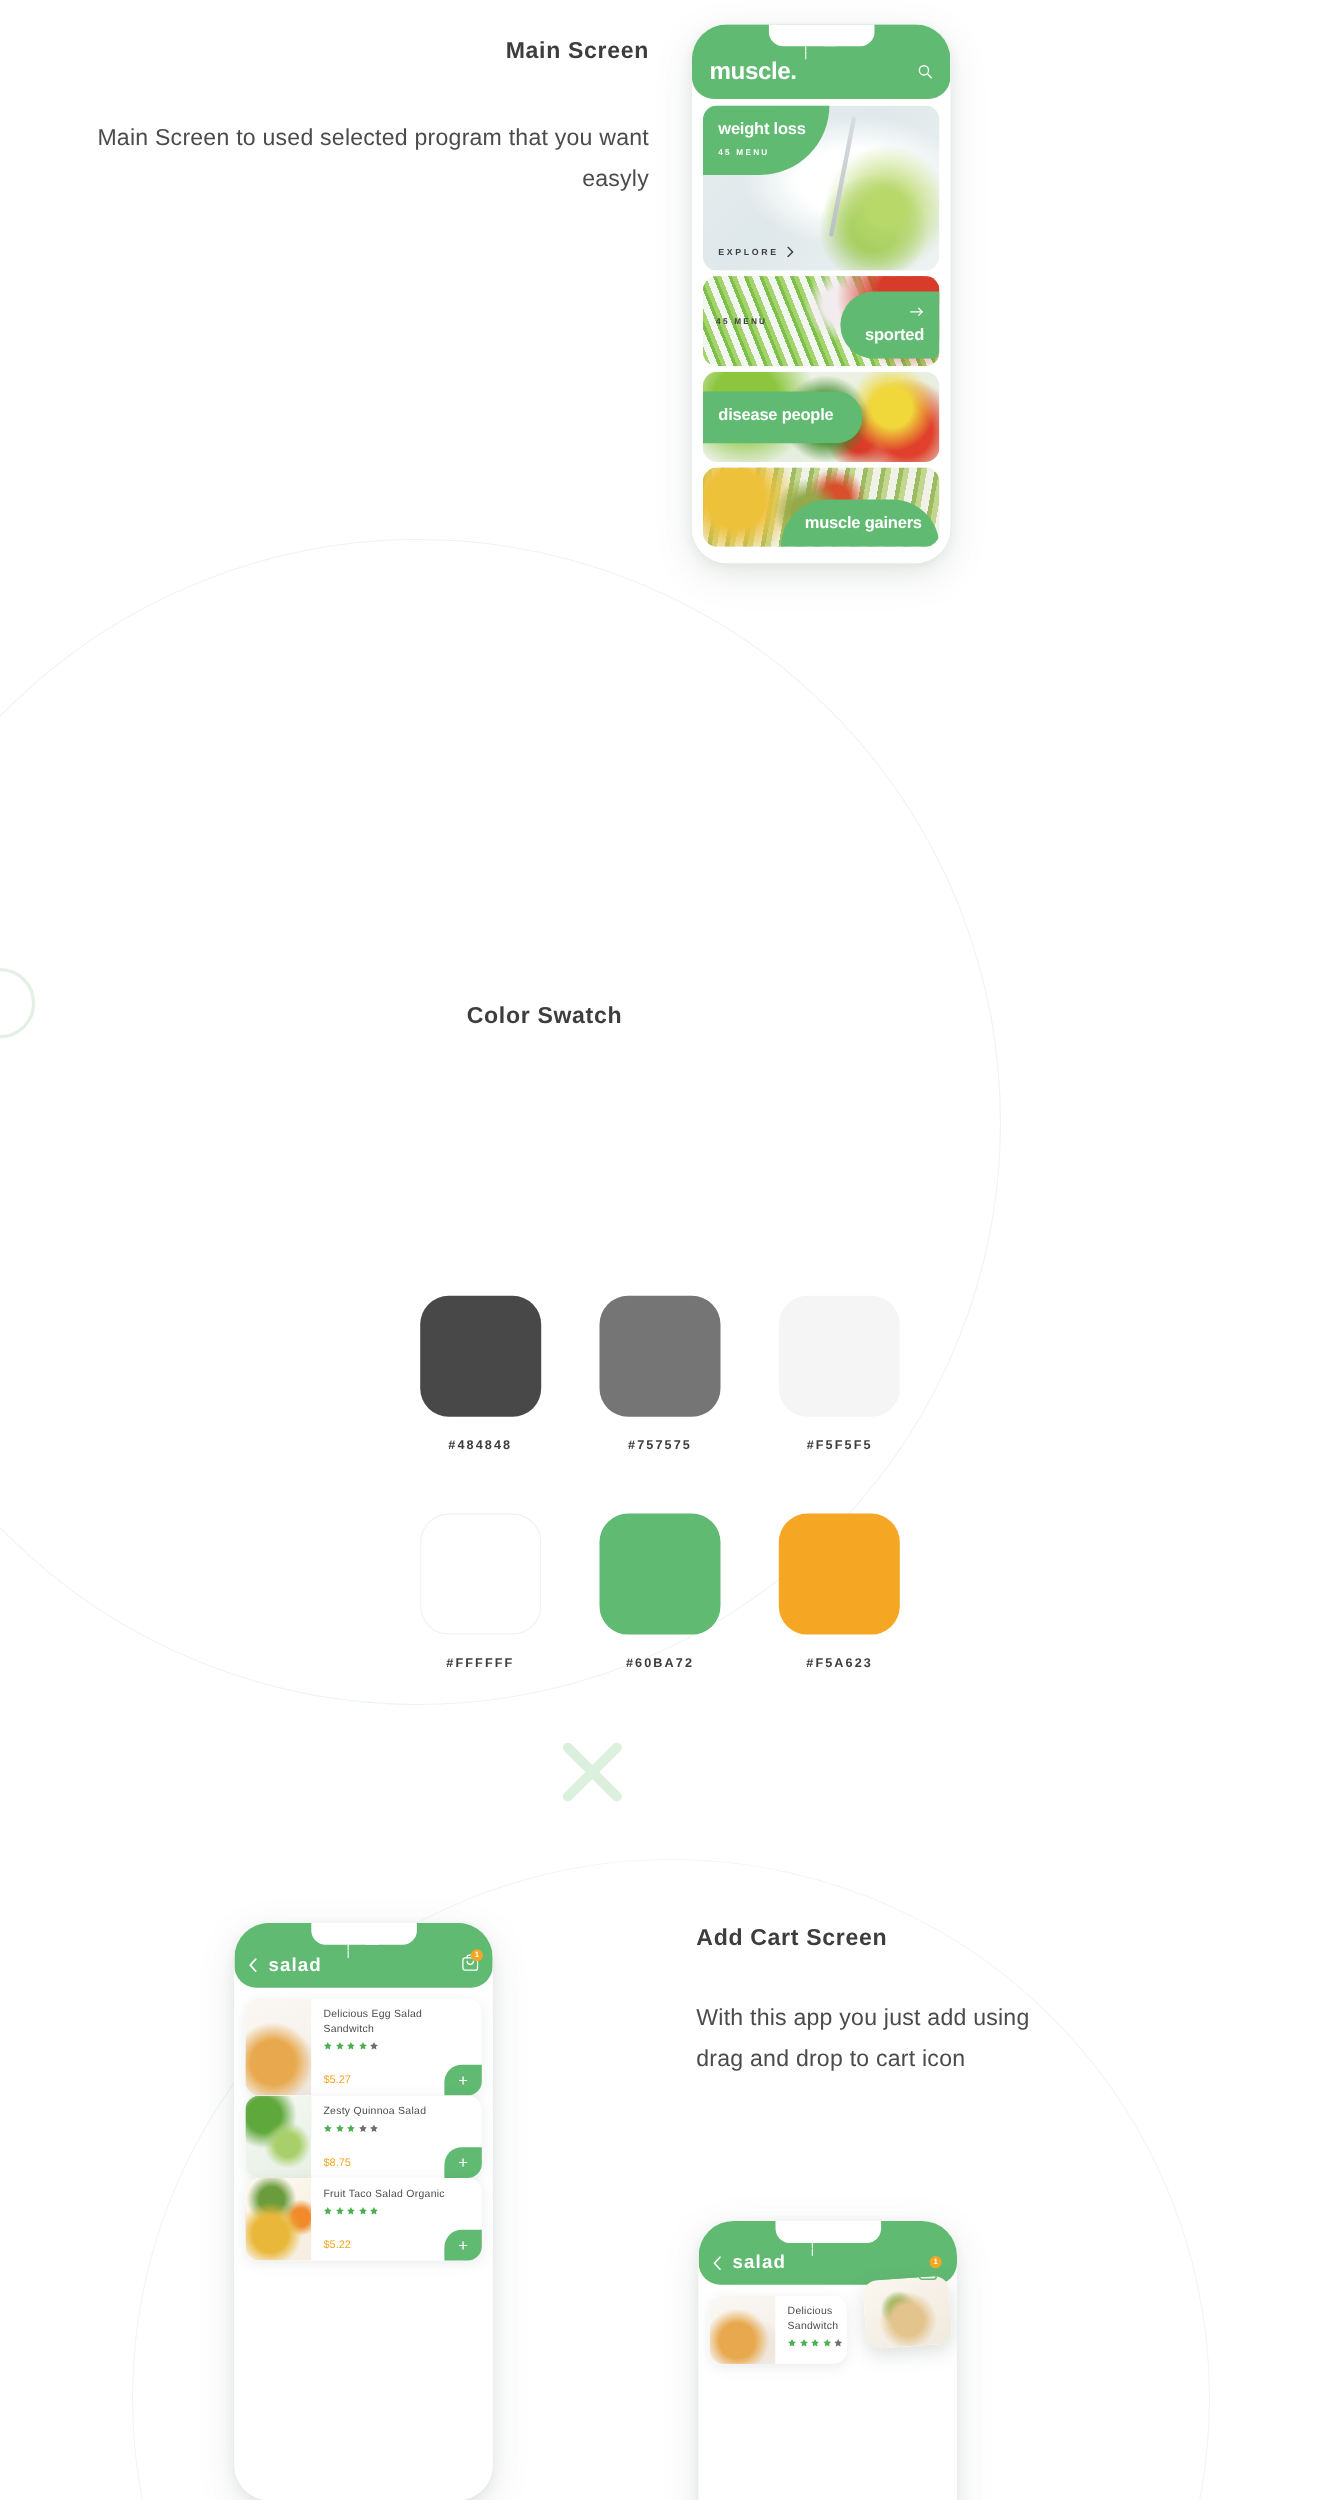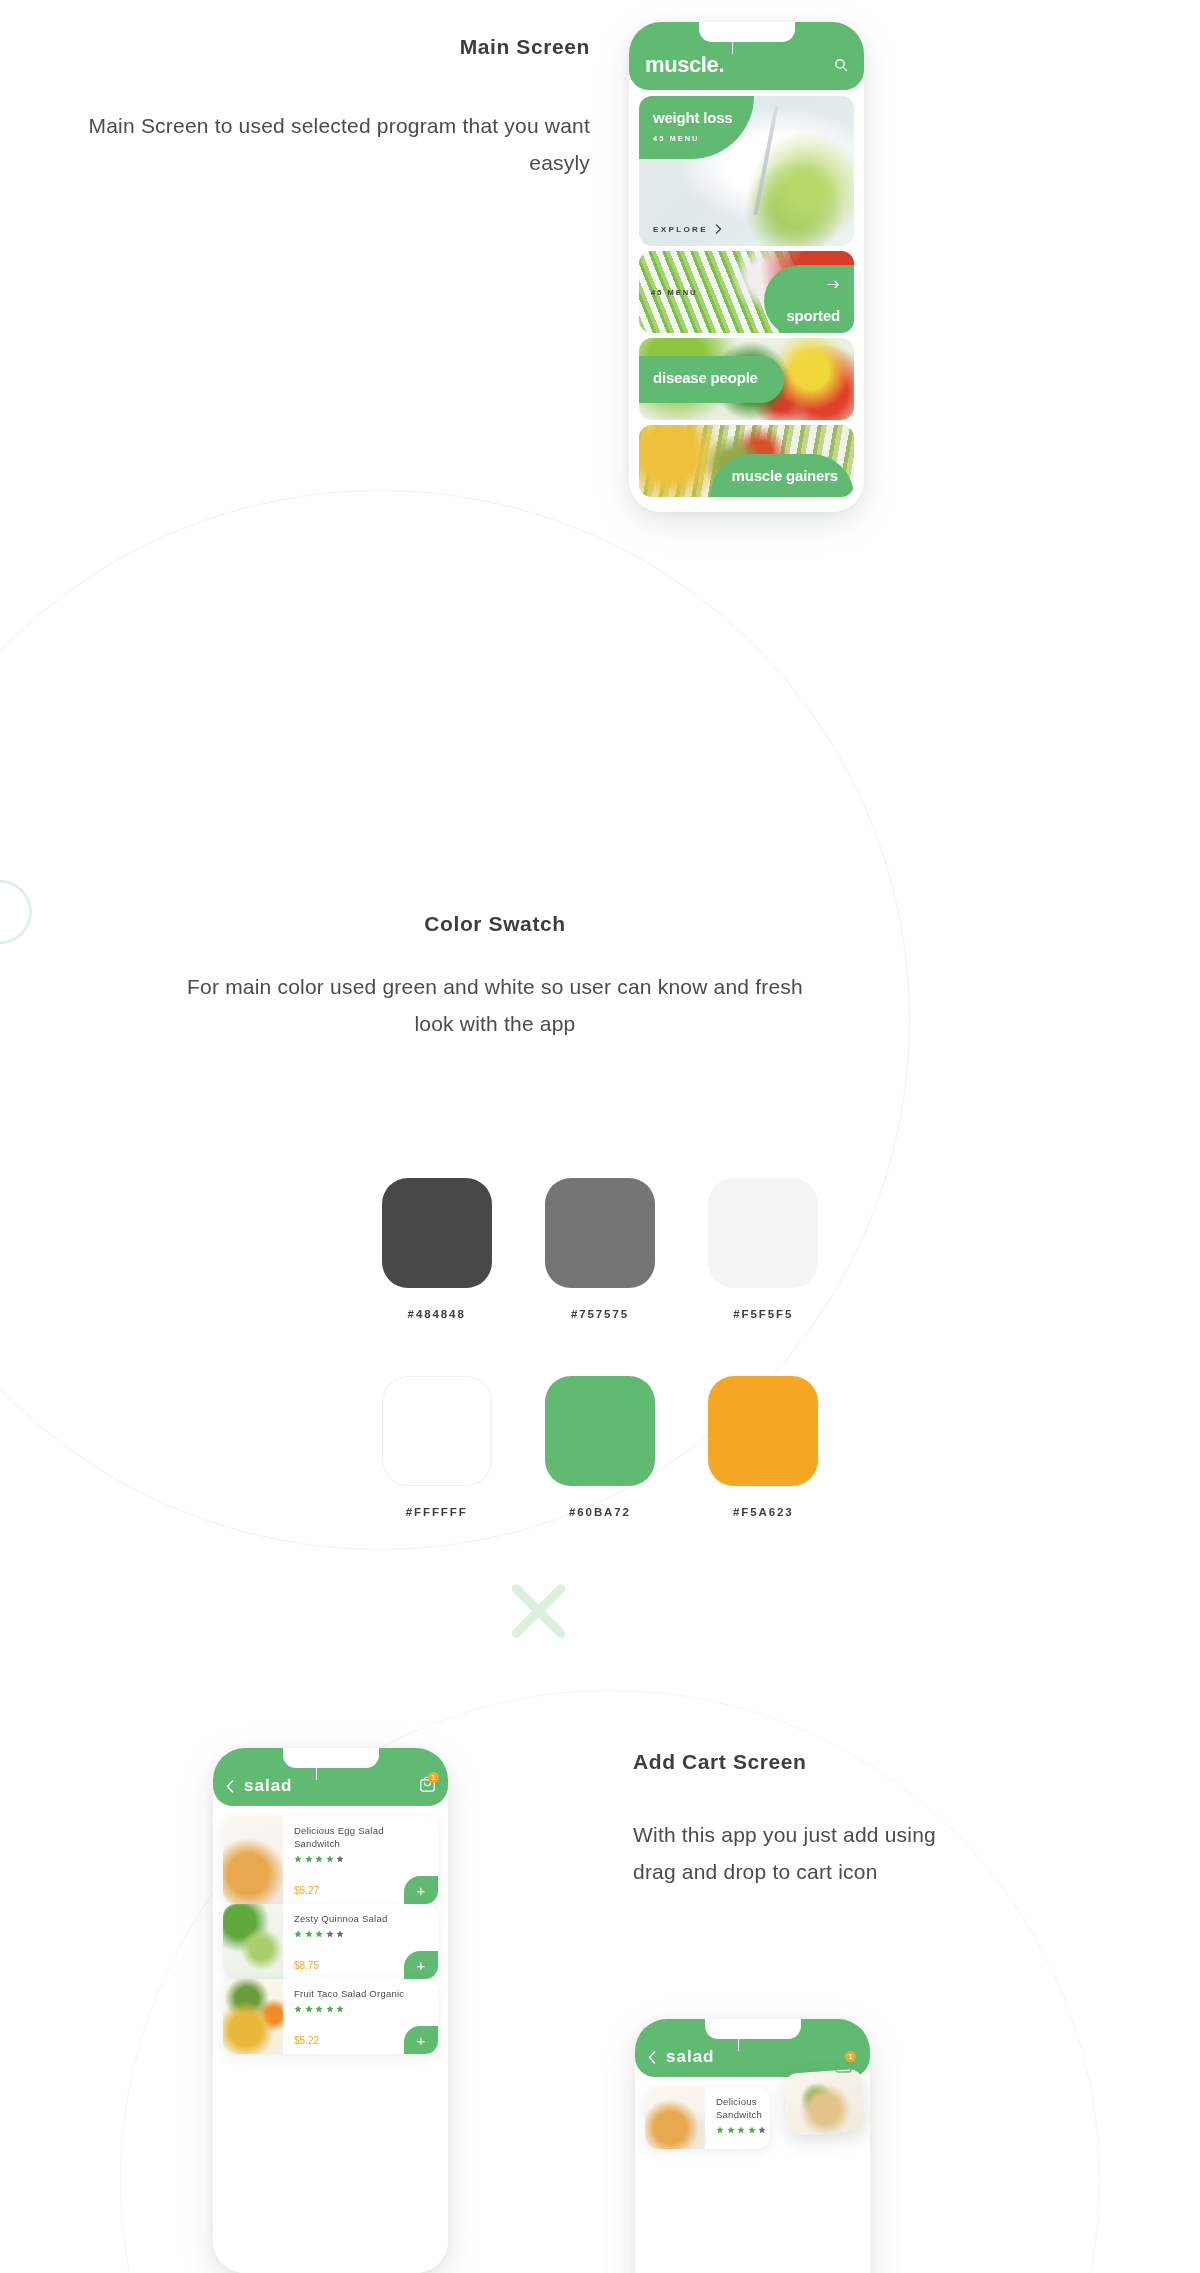--- a/index.html
+++ b/index.html
@@ -355,21 +355,21 @@
         <div class="pcard" style="height:82px">
           <div class="photo ph-green"></div>
           <div class="blob-sub dark-sub" style="position:absolute;left:12px;top:50%;transform:translateY(-50%);margin:0">45 MENU</div>
           <div class="label-blob blob-br-right">
             <div class="ic" style="text-align:right">
               <svg class="icon" style="display:inline-block" width="13" height="9" viewBox="0 0 16 10" fill="none" stroke="#fff" stroke-width="1.4" stroke-linecap="round" stroke-linejoin="round">
                   <line x1="1" y1="5" x2="14" y2="5"></line>
                   <polyline points="10,1 14,5 10,9"></polyline>
                 </svg>
             </div>
-            <div class="blob-title" style="margin-top:15px">sported</div>
+            <div class="blob-title" style="margin-top:4px">sported</div>
           </div>
         </div>
 
         <div class="pcard" style="height:82px">
           <div class="photo ph-veg"></div>
           <div class="label-blob blob-bl">
             <div class="blob-title">disease people</div>
           </div>
         </div>
 
@@ -379,21 +379,20 @@
             <div class="blob-title">muscle gainers</div>
           </div>
         </div>
 
       </div>
     </div>
   </div>
 
   <div class="copy center-al" id="swatch-copy">
     <h2>Color Swatch</h2>
-    <p>For main color used green and white so user can know and fresh look with the app</p>
   </div>
 
   <div id="swatch-grid">
     <div class="swatch-cell">
       <div class="swatch-chip" style="background:#484848"></div>
       <div class="swatch-hex">#484848</div>
     </div>
     <div class="swatch-cell">
       <div class="swatch-chip" style="background:#757575"></div>
       <div class="swatch-hex">#757575</div>

